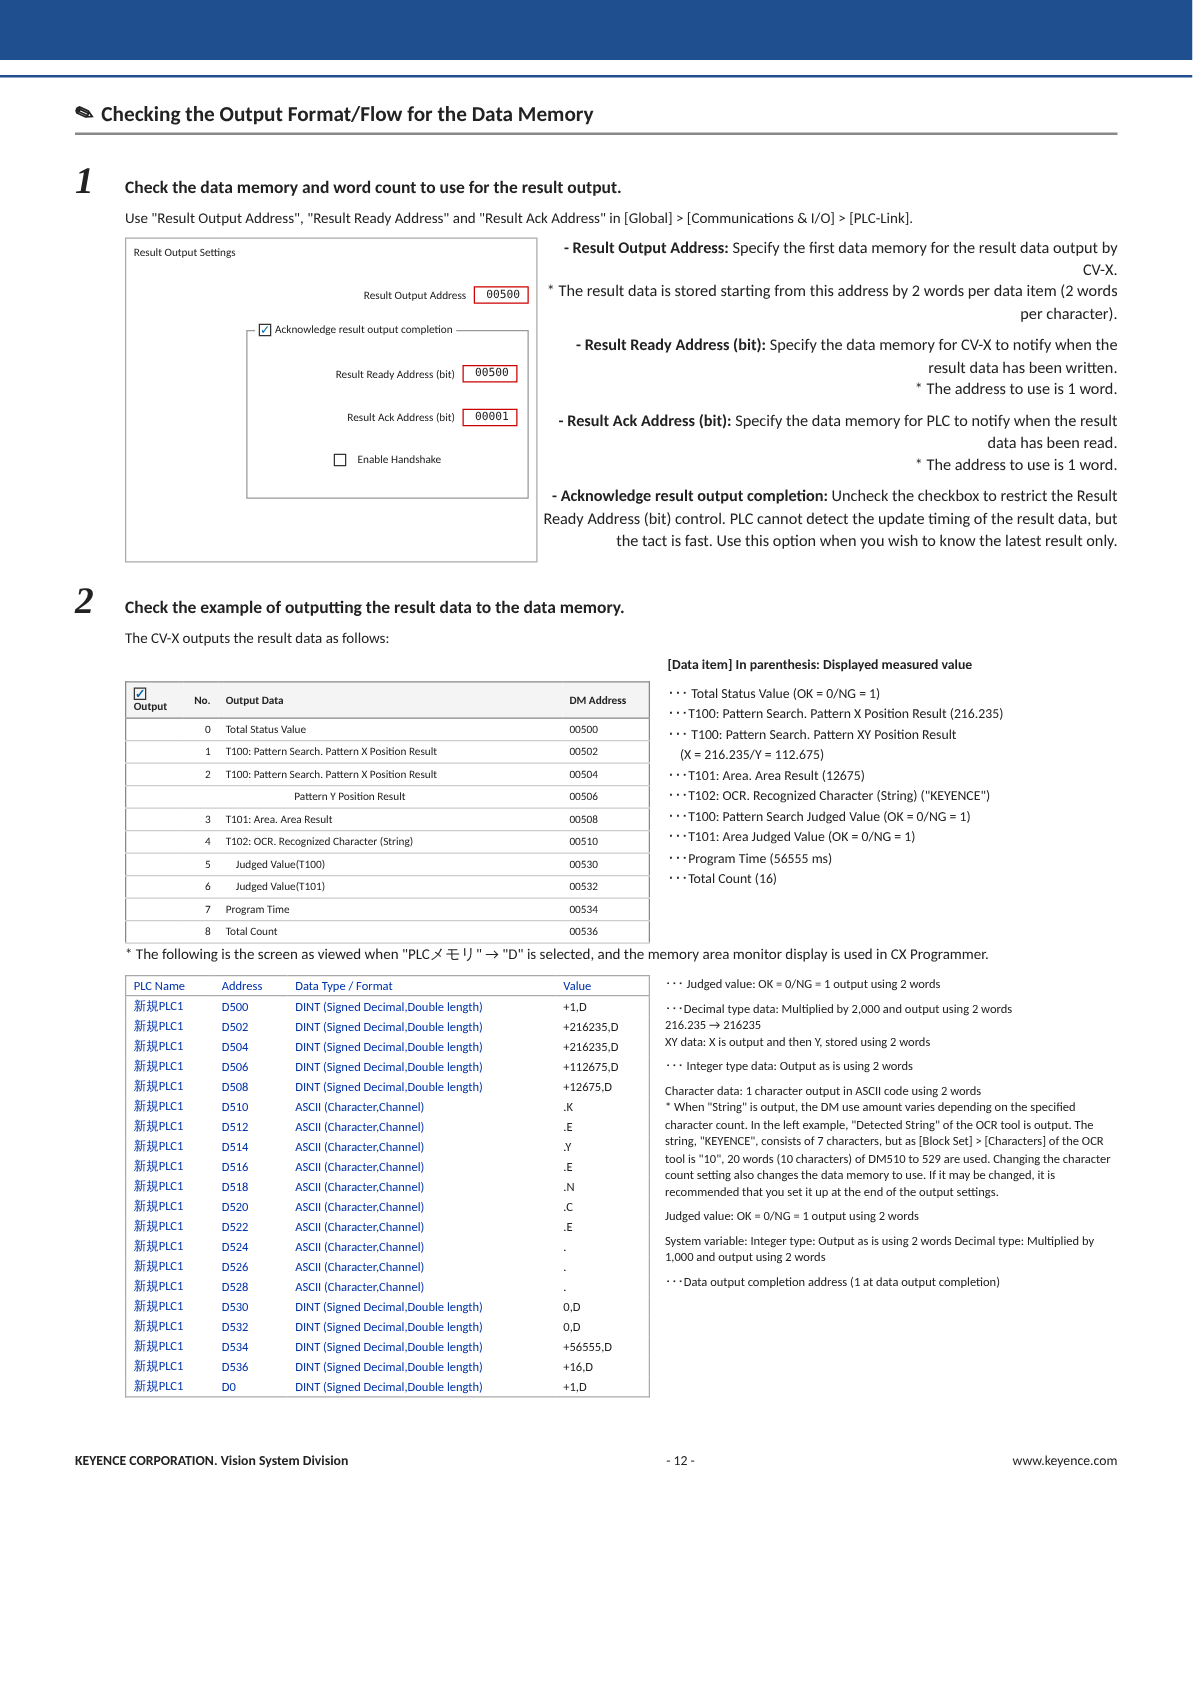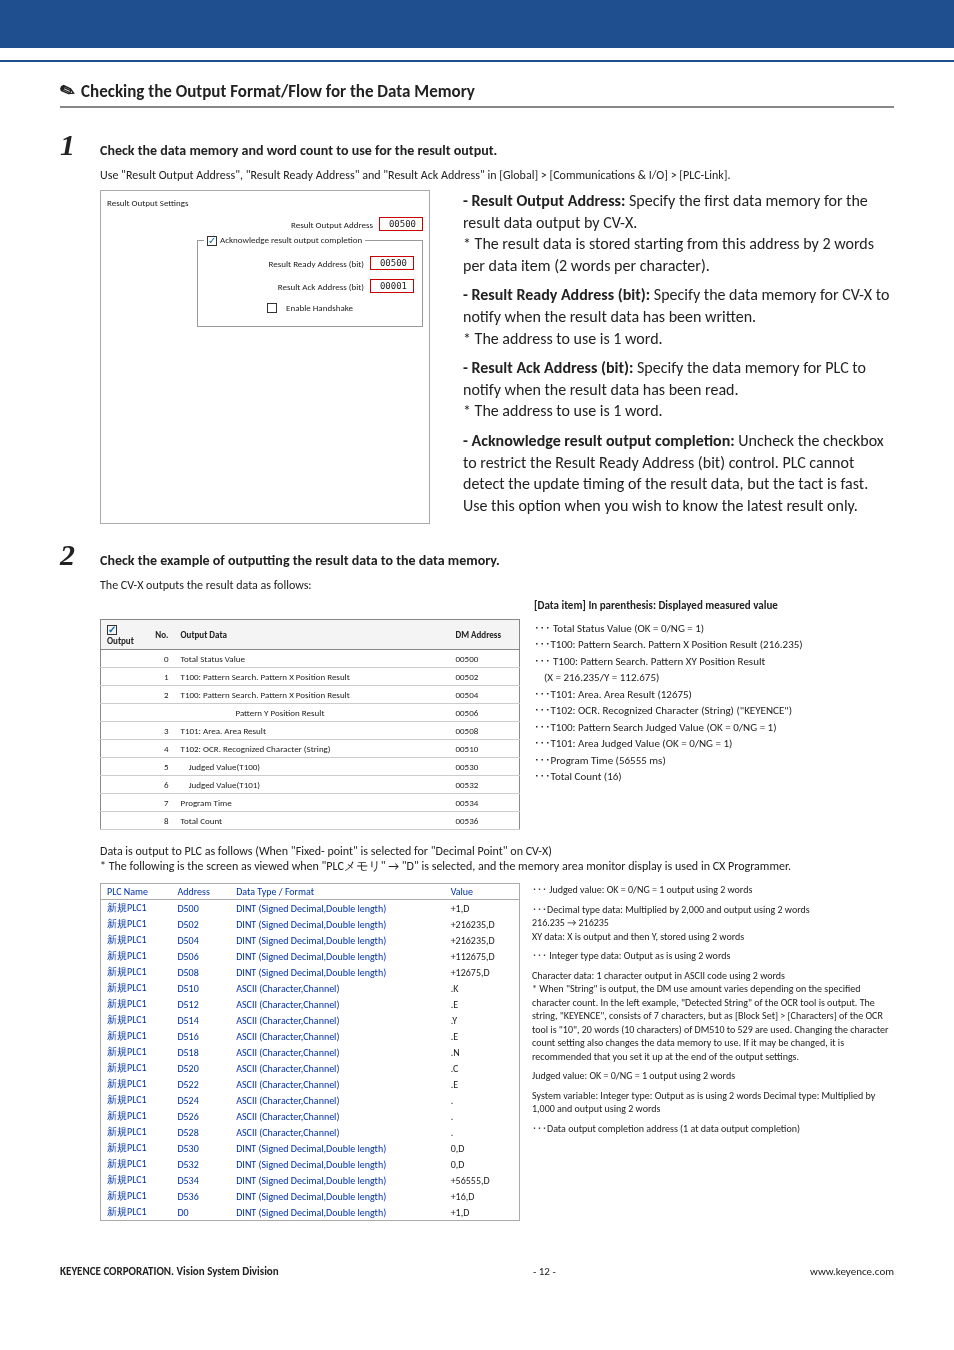--- a/index.html
+++ b/index.html
@@ -6,29 +6,29 @@
   body { background: #fff; font-family: Calibri, Arial, sans-serif; font-size: 12px; color: #222; width: 954px; }
   .topbar { height: 48px; background: #1f4f8f; }
   .topdivider { height: 2px; background: #1f4f8f; margin-top: 12px; }
   .page { padding: 18px 60px 18px 60px; }
   .section-title { font-size: 17px; font-weight: bold; border-bottom: 2px solid #888; padding-bottom: 4px; margin-bottom: 22px; display: flex; align-items: center; gap: 6px; }
   .pencil { font-size: 18px; transform: rotate(-20deg); display: inline-block; }
   .step { display: flex; gap: 10px; align-items: baseline; margin-bottom: 8px; }
   .stepnum { font-family: "Brush Script MT", cursive; font-size: 30px; font-weight: bold; font-style: italic; line-height: 1; width: 30px; }
   .steptitle { font-size: 14px; font-weight: bold; }
   .stepbody { margin-left: 40px; margin-bottom: 16px; }
-  .twocol { display: flex; gap: 33px; }
+  .twocol { display: flex; gap: 4px; }
   .settings-panel { width: 330px; border: 1px solid #aaa; padding: 6px; font-size: 9px; background: #fff; }
   .settings-panel .hdr { font-weight: normal; margin-bottom: 6px; }
-  .settings-row { display: flex; justify-content: flex-end; align-items: center; gap: 6px; margin: 9px 0; }
+  .settings-row { display: flex; justify-content: flex-end; align-items: center; gap: 6px; margin: 21px 0; }
   .settings-row label { text-align: right; flex: 1; }
   .settings-row .val { border: 1.5px solid #c00; padding: 1px 6px; min-width: 44px; text-align: right; font-family: monospace; }
   .fieldset { border: 1px solid #999; padding: 6px 8px 4px; margin-top: 4px; position: relative; }
   .fieldset .legend { position: absolute; top: -7px; left: 6px; background: #fff; padding: 0 3px; font-size: 9px; }
-  .notes { flex: 1; font-size: 16px; line-height: 1.35; }
+  .notes { flex: 1; font-size: 13px; line-height: 1.35; text-align: right; }
   .notes p { margin-bottom: 8px; }
   .notes strong { font-weight: bold; }
   .output-table { width: 100%; border-collapse: collapse; font-size: 9px; border: 1px solid #888; margin-top: 21px; }
   .output-table th, .output-table td { border-bottom: 1px solid #ccc; padding: 3px 6px; text-align: left; }
   .output-table thead th { background: #f4f4f4; border-bottom: 1px solid #888; }
   .output-table .no { width: 28px; text-align: right; }
   .output-table .addr { width: 70px; }
   .twocol2 { display: flex; gap: 14px; align-items: flex-start; }
   .rightlist { font-size: 11px; line-height: 1.5; }
   .rightlist .hdr2 { font-weight: bold; margin-bottom: 6px; font-size: 11px; }
@@ -184,21 +184,20 @@
             </tbody>
         </table>
       </div>
       <div class="rightlist" style="flex:1;">
         <div class="hdr2">[Data item] In parenthesis: Displayed measured value</div>
         <div id="rightitems"><div>･･･ Total Status Value (OK = 0/NG = 1)</div><div>･･･T100: Pattern Search. Pattern X Position Result (216.235)</div><div>･･･ T100: Pattern Search. Pattern XY Position Result
     (X = 216.235/Y = 112.675)</div><div>･･･T101: Area. Area Result (12675)</div><div>･･･T102: OCR. Recognized Character (String) ("KEYENCE")</div><div>･･･T100: Pattern Search Judged Value (OK = 0/NG = 1)</div><div>･･･T101: Area Judged Value (OK = 0/NG = 1)</div><div>･･･Program Time (56555 ms)</div><div>･･･Total Count (16)</div></div>
       </div>
     </div>
 
-    <p style="margin-top:14px;">Data is output to PLC as follows (When "Fixed- point" is selected for "Decimal Point" on CV-X)</p>
     <p style="margin-bottom:8px;">* The following is the screen as viewed when "PLCメモリ" → "D" is selected, and the memory area monitor display is used in CX Programmer.</p>
 
     <div class="twocol3">
       <div style="flex:0 0 420px;">
         <table class="plc-table">
           <thead>
               <tr>
             <th>PLC Name</th>
             <th>Address</th>
             <th>Data Type / Format</th>

